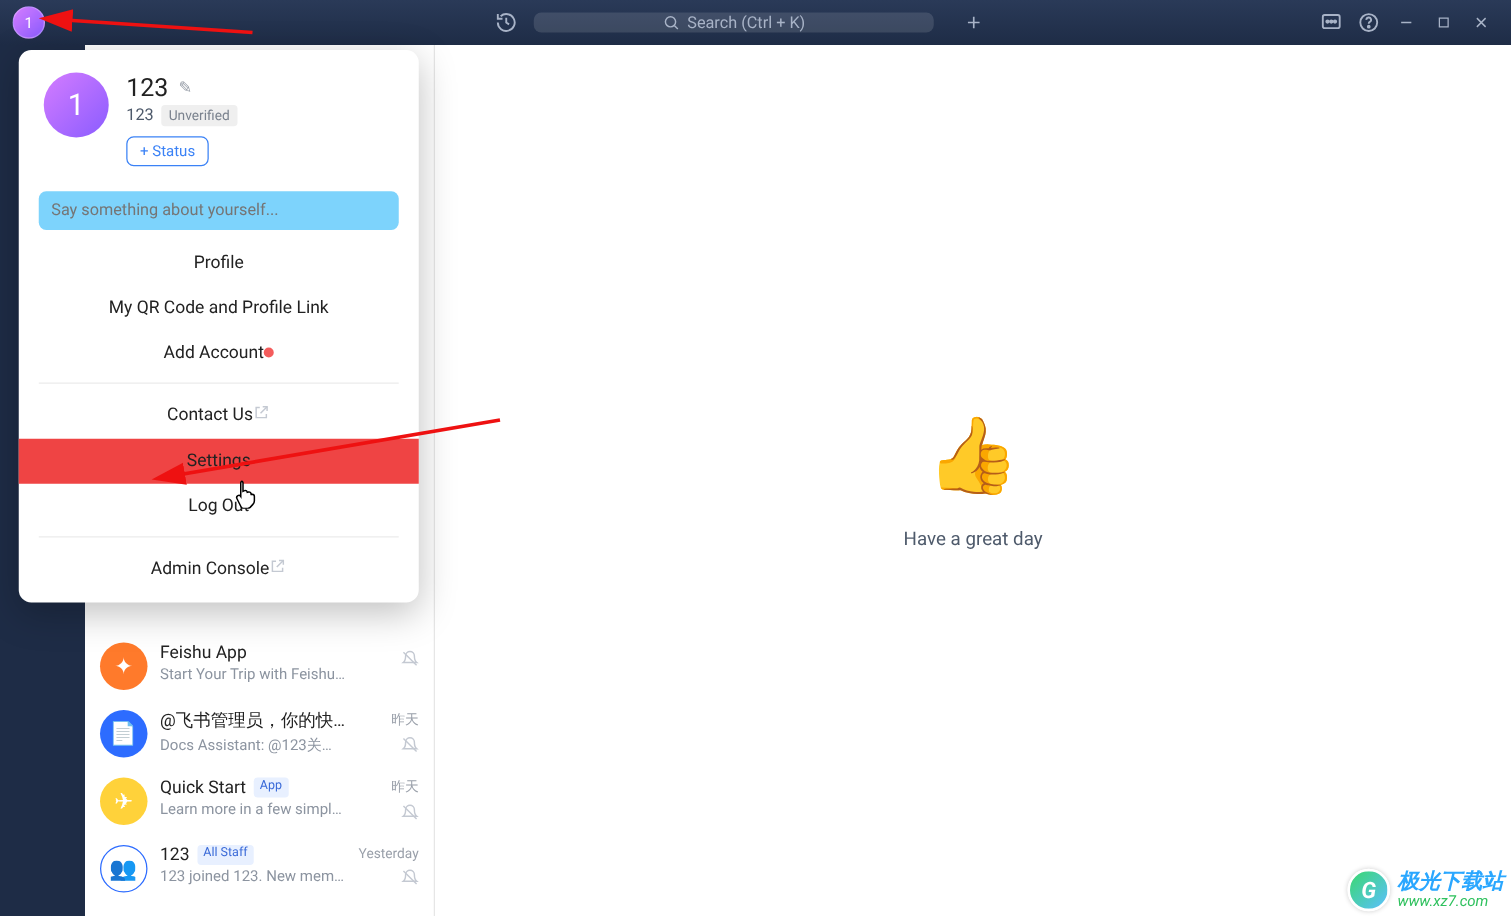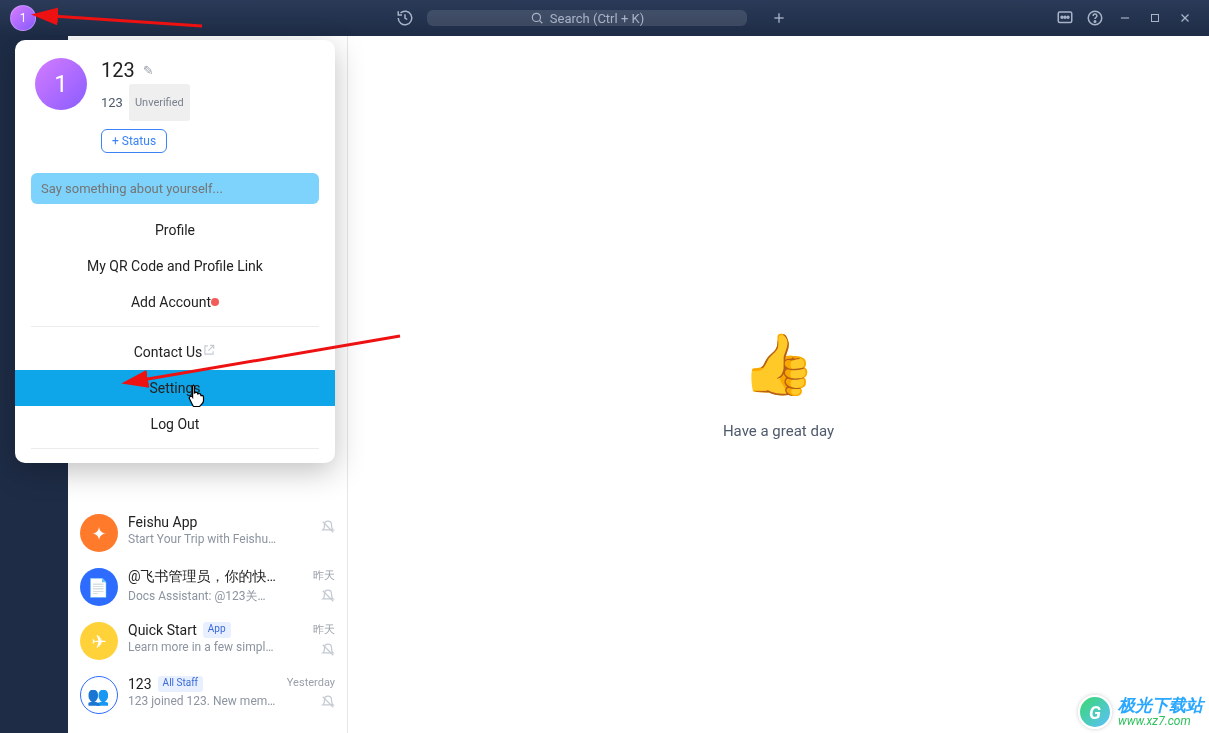--- a/index.html
+++ b/index.html
@@ -35,25 +35,25 @@
 
   
   .popover { position:absolute; left:15px; top:40px; width:320px; background:#fff; border-radius:10px; box-shadow: 0 8px 30px rgba(0,0,0,0.25); padding:18px 0 8px; z-index:50; }
   .pop-head { display:flex; gap:14px; padding:0 20px 10px; }
   .pop-avatar { width:52px; height:52px; border-radius:50%; background:linear-gradient(135deg,#d47cff,#8a5cff); color:#fff; font-size:24px; display:flex; align-items:center; justify-content:center; }
   .pop-namewrap { display:flex; align-items:center; gap:8px; }
   .pop-name { font-size:20px; color:#222; }
   .pencil { color:#9aa0aa; font-size:13px; cursor:pointer; }
   .pop-sub { display:flex; align-items:center; gap:6px; margin-top:2px; }
   .pop-id { font-size:13px; color:#4e5a6b; }
-  .unv { font-size:11px; background:#efefef; color:#7a828e; padding:12px 6px; border-radius:3px; }
+  .unv { font-size:11px; background:#efefef; color:#7a828e; padding:2px 6px; border-radius:3px; }
   .status-btn { margin-top:8px; border:1px solid #3b82f6; color:#3b82f6; background:#fff; font-size:12px; padding:4px 10px; border-radius:6px; cursor:pointer; }
   .bio-input { margin:10px 16px 8px; background:#7dd3fc; border:none; border-radius:6px; padding:8px 10px; font-size:13px; color:#555; width:calc(100% - 32px); outline:none; }
   .menu-item { display:flex; align-items:center; justify-content:center; padding:10px 20px; font-size:14px; color:#222; cursor:pointer; }
-  .menu-item.hl { background:#0ea5e9; }
+  .menu-item.hl { background:#ef4444; }
   .menu-sep { height:1px; background:#ececec; margin:6px 16px; }
   .dot-red { width:8px; height:8px; border-radius:50%; background:#f45c5c; }
 
   
   .arrow { position:absolute; z-index:80; pointer-events:none; }
   .arrow svg { overflow:visible; }
 
   
   .cursor-hand { position:absolute; left:186px; top:383px; z-index:90; font-size:18px; color:#000; pointer-events:none; }
 
@@ -250,20 +250,30 @@
         </svg>
     </span>
   </div>
   <div class="menu-item hl">
       <span>Settings</span>
     </div>
   <div class="menu-item">
       <span>Log Out</span>
     </div>
   <div class="menu-sep"></div>
+  <div class="menu-item">
+    <span>Admin Console</span>
+    <span class="mute">
+      <svg width="14" height="14" viewBox="0 0 24 24" fill="none" stroke="currentColor" stroke-width="2">
+          <path d="M14 4h6v6"></path>
+          <path d="M20 4 11 13"></path>
+          <path d="M19 14v5H5V5h5"></path>
+        </svg>
+    </span>
+  </div>
 </div>
 
 <div class="arrow" style="left:42px; top:8px;">
   <svg width="170" height="40">
     <defs>
         <marker id="ah1" markerWidth="10" markerHeight="10" refX="2" refY="3" orient="auto">
           <path d="M0,0 L0,6 L9,3 z" fill="#e11"></path>
         </marker>
       </defs>
     <line x1="160" y1="18" x2="10" y2="8" stroke="#e11" stroke-width="3" marker-end="url(#ah1)"></line>

